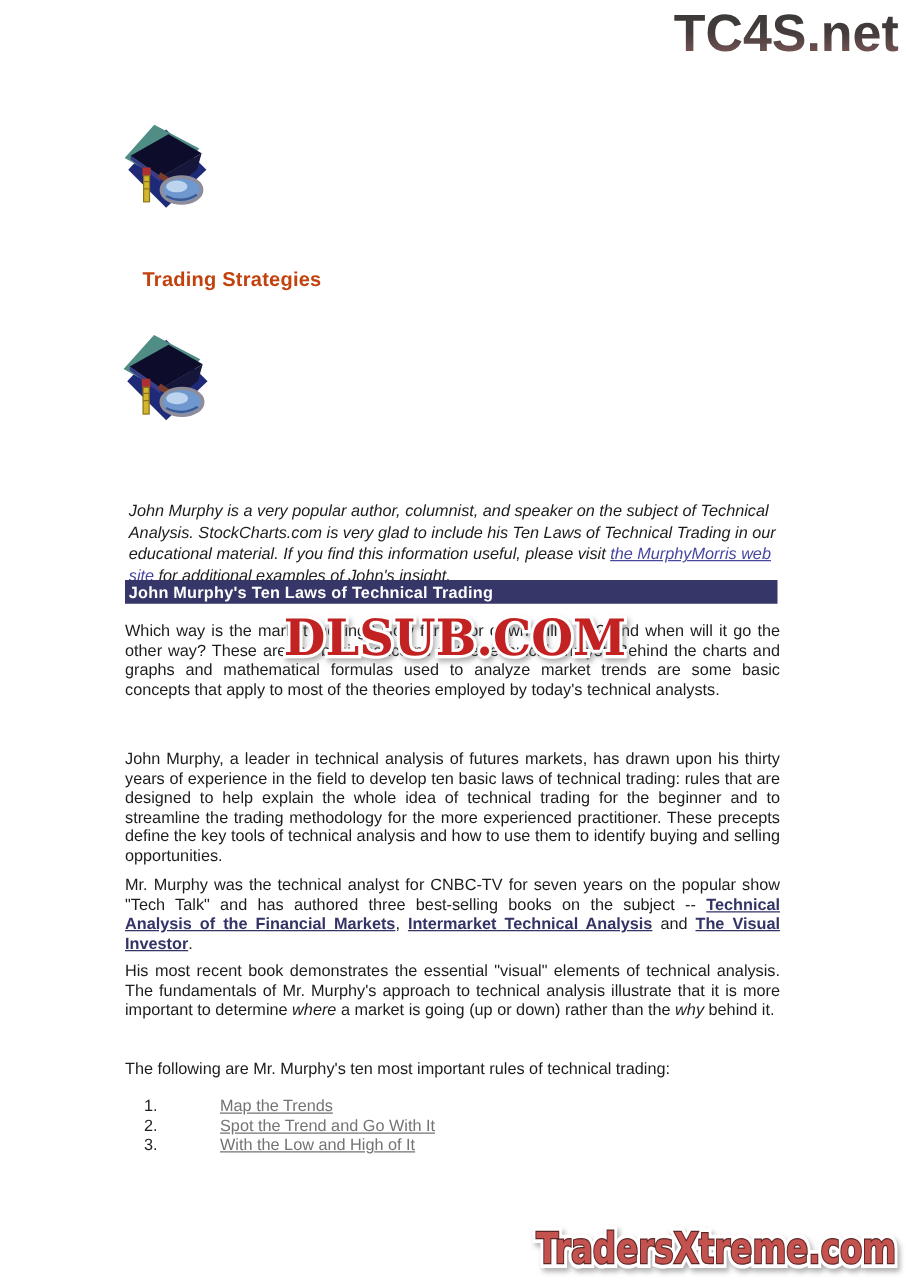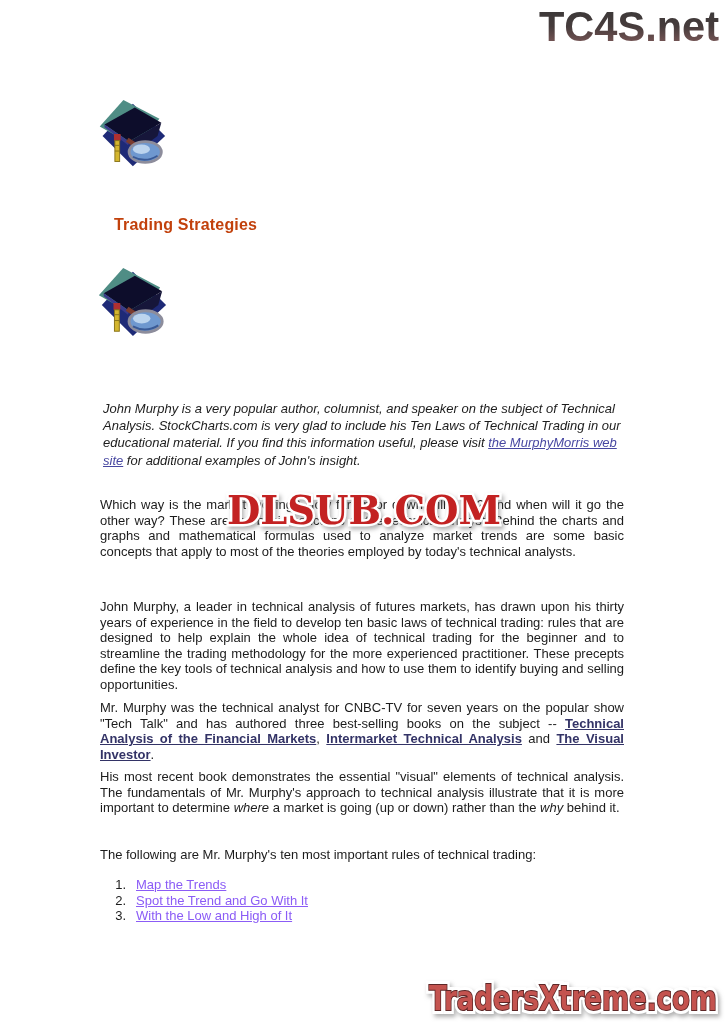--- a/index.html
+++ b/index.html
@@ -49,21 +49,21 @@
   .p5 { top: 847px; text-align: left; }
   .para a.book-link { color: #333366; font-weight: bold; text-decoration: underline; }
   .ital { font-style: italic; }
   
   .rules-list {
     position: absolute; left: 100px; top: 877px; width: 524px;
     list-style: none; font-size: 13px; color: #1c1c1c;
   }
   .rules-list li { display: flex; line-height: 15.6px; }
   .rules-list .num { width: 36px; text-align: right; padding-right: 10px; color: #1c1c1c; }
-  .rules-list a { color: #8b5cf6; text-decoration: underline; }
+  .rules-list a { color: #737373; text-decoration: underline; margin-left: 40px; }
   
   .watermark {
     position: absolute; left: 223px; top: 484px; z-index: 5;
     filter: drop-shadow(2px 3px 2px rgba(90,90,90,0.45));
   }
   
   .traders-logo {
     position: absolute; right: 2px; bottom: 5px;
     filter: drop-shadow(2px 3px 2px rgba(100,100,100,0.5));
   }
@@ -113,20 +113,21 @@
     <line x1="21" y1="50" x2="26" y2="50" stroke="#8a741a" stroke-width="1"></line>
     <line x1="21" y1="56" x2="26" y2="56" stroke="#8a741a" stroke-width="1"></line>
     <line x1="34" y1="44" x2="46" y2="52" stroke="#7a3b2e" stroke-width="5"></line>
     <ellipse cx="53" cy="57" rx="17" ry="11" fill="#6f98cf" stroke="#8d8d9c" stroke-width="3"></ellipse>
     <ellipse cx="49" cy="54" rx="9" ry="5" fill="#bcd4ee"></ellipse>
     <path d="M 40 62 Q 53 69 66 61" stroke="#3a5a96" stroke-width="2" fill="none"></path>
   </svg>
 
   <p class="intro"><span>John Murphy is a very popular author, columnist, and speaker on the subject of Technical Analysis. StockCharts.com is very glad to include his Ten Laws of Technical Trading in our educational material. If you find this information useful, please visit </span><a href="#">the MurphyMorris web site</a><span> for additional examples of John's insight.</span></p>
 
+  <div class="section-bar">John Murphy's Ten Laws of Technical Trading</div>
 
   <p class="para p1">Which way is the market moving? How far up or down will it go? And when will it go the other way? These are the basic concerns of the technical analyst. Behind the charts and graphs and mathematical formulas used to analyze market trends are some basic concepts that apply to most of the theories employed by today's technical analysts.</p>
 
   <p class="para p2">John Murphy, a leader in technical analysis of futures markets, has drawn upon his thirty years of experience in the field to develop ten basic laws of technical trading: rules that are designed to help explain the whole idea of technical trading for the beginner and to streamline the trading methodology for the more experienced practitioner. These precepts define the key tools of technical analysis and how to use them to identify buying and selling opportunities.</p>
 
   <p class="para p3"><span>Mr. Murphy was the technical analyst for CNBC-TV for seven years on the popular show "Tech Talk" and has authored three best-selling books on the subject -- </span><a href="#" class="book-link">Technical Analysis of the Financial Markets</a><span>, </span><a href="#" class="book-link">Intermarket Technical Analysis</a><span> and </span><a href="#" class="book-link">The Visual Investor</a><span>.</span></p>
 
   <p class="para p4"><span>His most recent book demonstrates the essential "visual" elements of technical analysis. The fundamentals of Mr. Murphy's approach to technical analysis illustrate that it is more important to determine </span><span class="ital">where</span><span> a market is going (up or down) rather than the </span><span class="ital">why</span><span> behind it.</span></p>
 
   <p class="para p5">The following are Mr. Murphy's ten most important rules of technical trading:</p>

